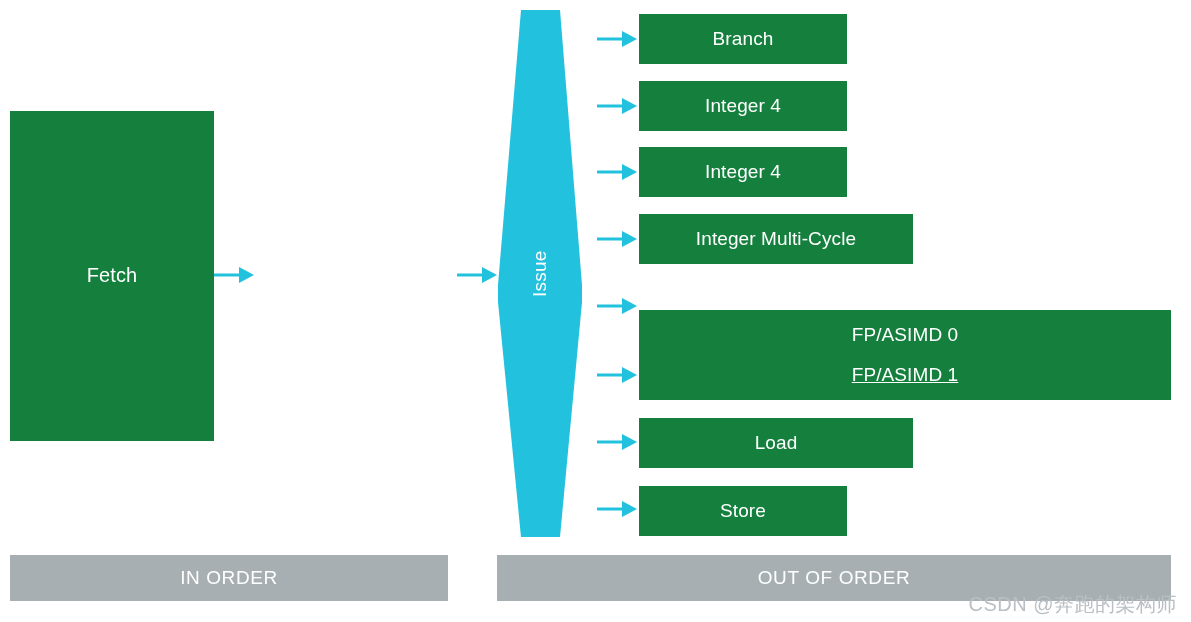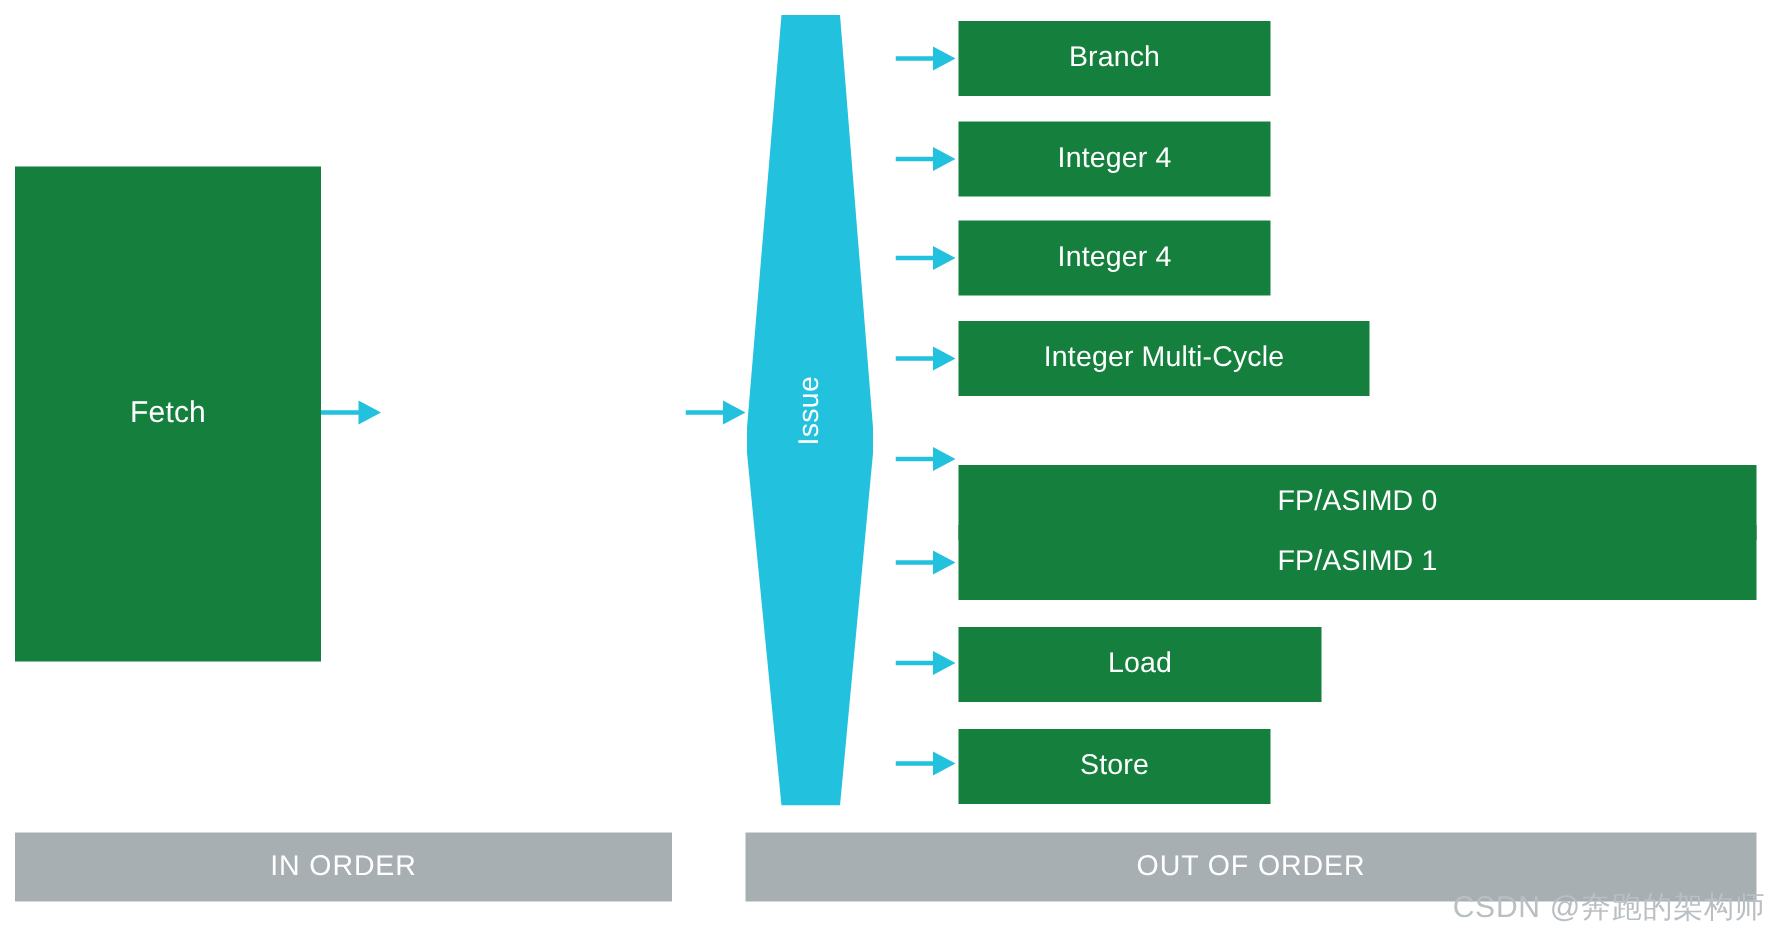--- a/index.html
+++ b/index.html
@@ -206,23 +206,23 @@
   <div class="blue-box" style="left:639px; top:14px;  width:208px; height:50px;">Branch</div>
 
   <div class="blue-box" style="left:639px; top:81px;  width:208px; height:50px;">Integer 4</div>
 
   <div class="blue-box" style="left:639px; top:147px; width:208px; height:50px;">Integer 4</div>
 
   <div class="blue-box" style="left:639px; top:214px; width:274px; height:50px;">Integer Multi-Cycle</div>
 
   <div class="blue-box" style="left:639px; top:282px; width:532px; height:50px;margin-top:28px;">FP/ASIMD 0</div>
 
-  <div class="blue-box" style="left:639px; top:350px; width:532px; height:50px;">FP/ASIMD 1</div>
-
-  <div class="blue-box" style="left:639px; top:418px; width:242px; height:50px;">Load</div>
+  <div class="blue-box" style="left:639px; top:350px; width:532px; height:50px;text-decoration:underline;">FP/ASIMD 1</div>
+
+  <div class="blue-box" style="left:639px; top:418px; width:274px; height:50px;">Load</div>
 
   <div class="blue-box" style="left:639px; top:486px; width:208px; height:50px;">Store</div>
 
   <div class="phase-bar" id="in-order-bar">IN ORDER</div>
 
   <div class="phase-bar" id="out-of-order-bar">OUT OF ORDER</div>
 
   <div id="watermark">CSDN @奔跑的架构师</div>
 
 </div>

